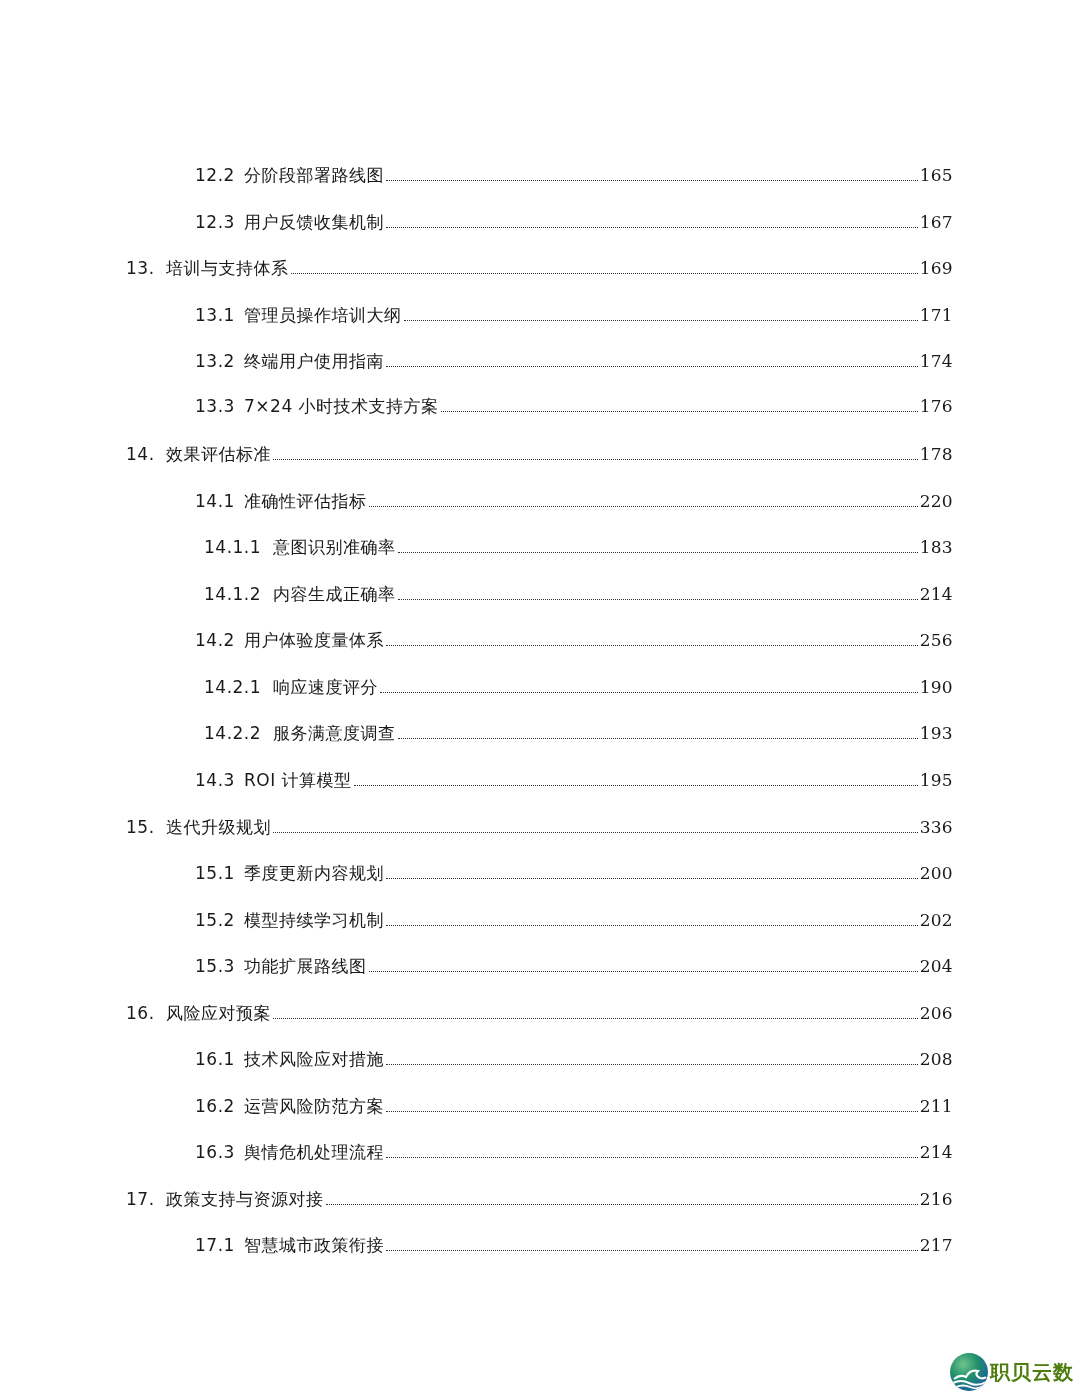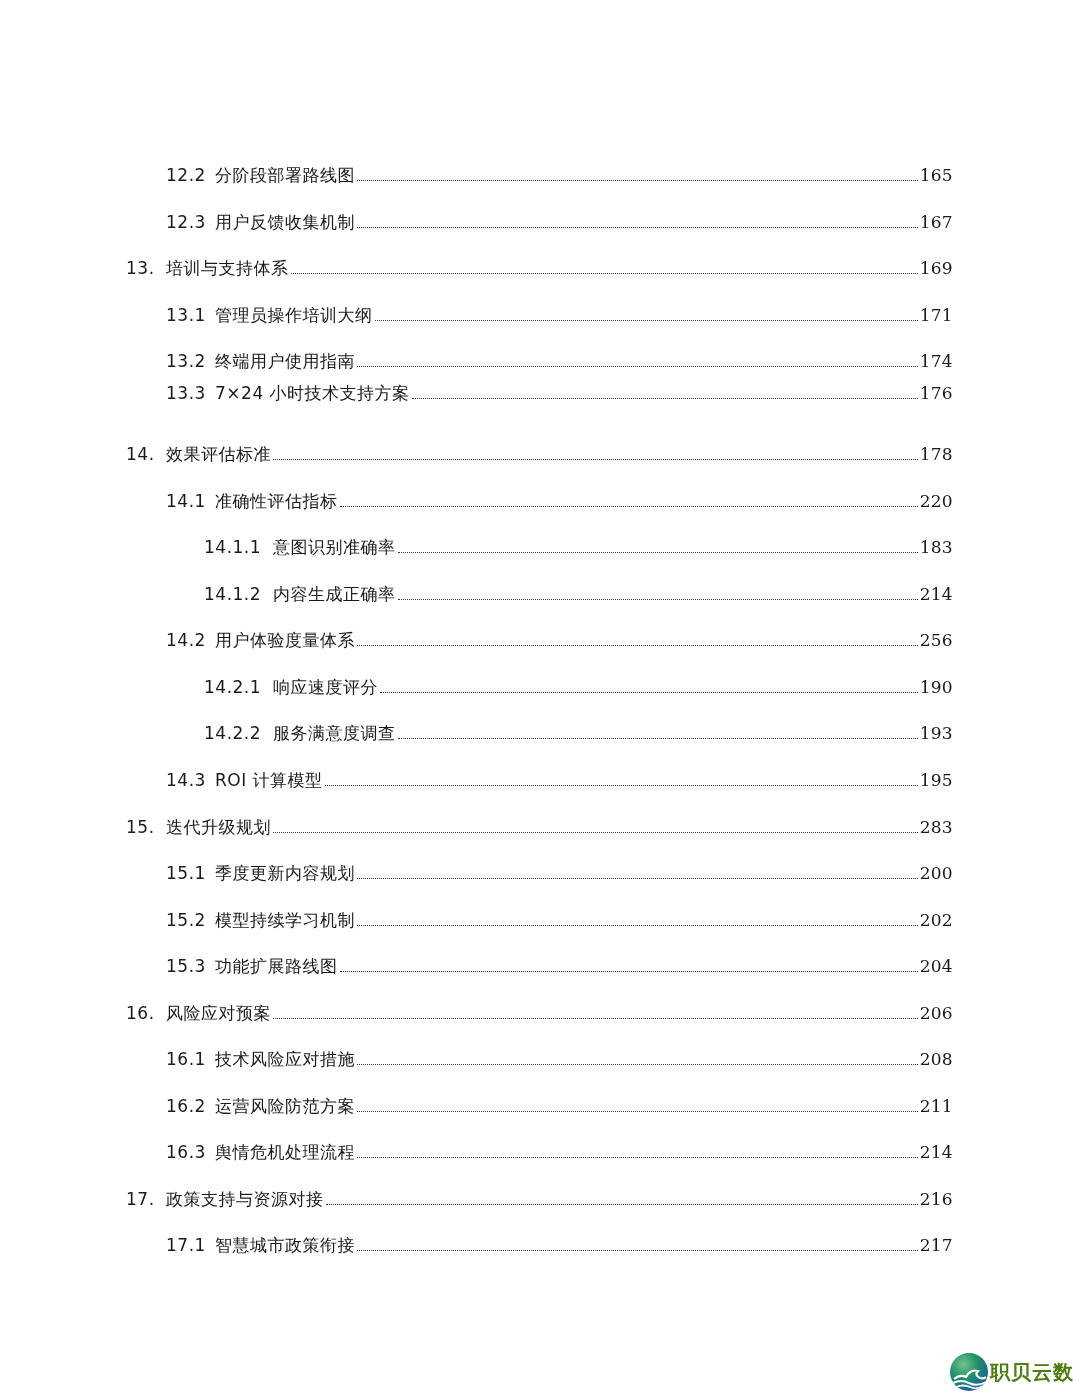--- a/index.html
+++ b/index.html
@@ -46,21 +46,21 @@
   }
   .toc-row .page {
     flex: none;
     font-family: "DejaVu Serif", serif;
     font-size: 17px;
     letter-spacing: 0.3px;
   }
   .lvl1 { left: 126px; width: 827px; }
   .lvl1 .num { width: 40px; }
   .lvl2 { left: 166px; width: 787px; }
-  .lvl2 .num { width: 49px; }
+  .lvl2 .num { width: 49px; margin-left: 29px; }
   .lvl3 { left: 204px; width: 749px; }
   .lvl3 .num { width: 69px; }
 
   .watermark {
     position: absolute;
     left: 950px;
     top: 1352px;
     height: 40px;
     display: flex;
     align-items: center;
@@ -112,21 +112,21 @@
     <span class="title">管理员操作培训大纲</span>
     <span class="leader"></span>
     <span class="page">171</span>
   </div>
   <div class="toc-row lvl2" style="top:194px">
     <span class="num">13.2</span>
     <span class="title">终端用户使用指南</span>
     <span class="leader"></span>
     <span class="page">174</span>
   </div>
-  <div class="toc-row lvl2" style="top:226px">
+  <div class="toc-row lvl2" style="top:239px">
     <span class="num">13.3</span>
     <span class="title">7×24 小时技术支持方案</span>
     <span class="leader"></span>
     <span class="page">176</span>
   </div>
   <div class="toc-row lvl1" style="top:287px">
     <span class="num">14.</span>
     <span class="title">效果评估标准</span>
     <span class="leader"></span>
     <span class="page">178</span>
@@ -170,21 +170,21 @@
   <div class="toc-row lvl2" style="top:613px">
     <span class="num">14.3</span>
     <span class="title">ROI 计算模型</span>
     <span class="leader"></span>
     <span class="page">195</span>
   </div>
   <div class="toc-row lvl1" style="top:660px">
     <span class="num">15.</span>
     <span class="title">迭代升级规划</span>
     <span class="leader"></span>
-    <span class="page">283</span>
+    <span class="page">336</span>
   </div>
   <div class="toc-row lvl2" style="top:706px">
     <span class="num">15.1</span>
     <span class="title">季度更新内容规划</span>
     <span class="leader"></span>
     <span class="page">200</span>
   </div>
   <div class="toc-row lvl2" style="top:753px">
     <span class="num">15.2</span>
     <span class="title">模型持续学习机制</span>

